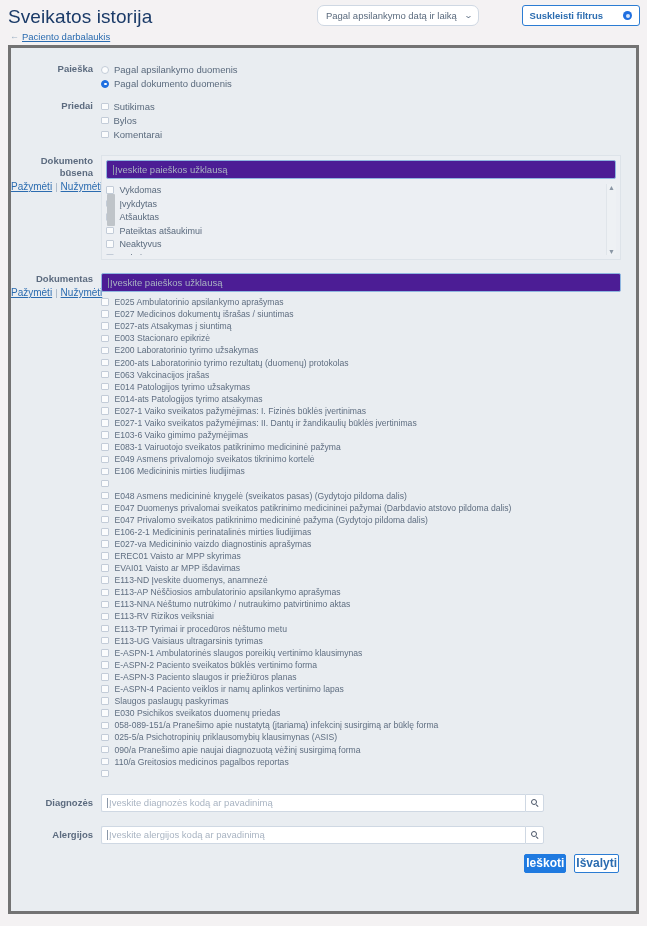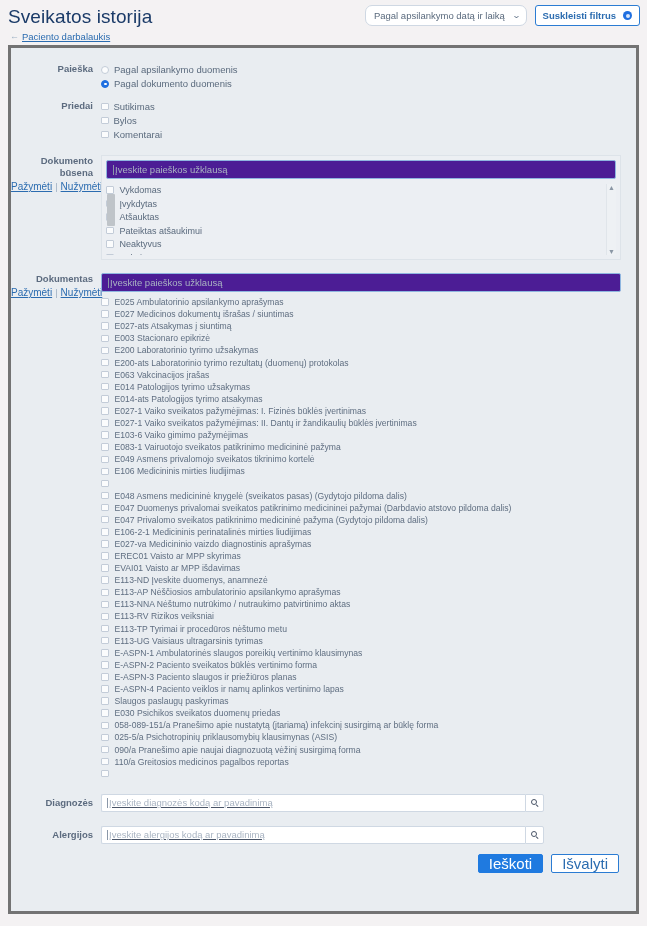--- a/index.html
+++ b/index.html
@@ -23,24 +23,24 @@
   .bc-link{font-size:9.5px;color:#2b6cb0;text-decoration:underline;}
   .header-actions{position:absolute;right:7px;top:5px;display:flex;gap:8px;align-items:flex-start;}
   .select-box{
     display:flex;align-items:center;justify-content:space-between;gap:8px;
     background:#fff;border:1px solid #cfd8e3;border-radius:7px;
     height:21px;padding:0 6px 0 8px;box-sizing:border-box;
     font-size:9.5px;color:#5a6a7d;min-width:134px;
   }
   .chev{font-size:8px;color:#6b7c90;transform:scaleX(1.4);}
   .btn-collapse{
-    display:flex;align-items:center;gap:7px;
+    display:flex;align-items:center;gap:20px;
     background:#fff;border:1px solid #2b7cd3;border-radius:3px;
     height:21px;padding:0 7px;box-sizing:border-box;
-    font-size:9.5px;color:#2b6cb0;font-weight:600;
+    font-size:9.5px;color:#2b6cb0;font-weight:600;margin-left:35px;
   }
   .dot-icon{width:9px;height:9px;border-radius:50%;background:#1f6fe0;display:inline-block;position:relative;}
   .dot-icon:after{content:"";position:absolute;left:2.5px;top:2.5px;width:4px;height:4px;border-radius:50%;background:#d7e6fb;}
 
   
   .panel{
     position:absolute;left:8px;top:45px;width:631px;height:869px;
     background:#e9edf1;border:3px solid #737373;box-sizing:border-box;
   }
   .row{display:flex;align-items:flex-start;padding:0;}
@@ -95,39 +95,39 @@
   .sthumb{position:absolute;left:1px;top:10px;width:8px;height:32px;background:#bfc4c9;border-radius:1px;}
 
   
   .docslist{margin-top:4px;}
   .ditem{display:flex;align-items:center;gap:6px;height:12.1px;}
   .ditem span.t{font-size:8.6px;color:#5f6e81;line-height:12px;white-space:nowrap;}
 
   
   .fieldrow{display:flex;align-items:center;}
   .fieldrow .lbl{padding-top:0;line-height:18px;}
-  .inputgrp{display:flex;align-items:flex-end;text-decoration:underline;}
+  .inputgrp{display:flex;align-items:flex-end;}
   .inputgrp .box{
     width:424px;height:18px;background:#fff;border:1px solid #cfd8e3;
     border-right:none;border-radius:2px 0 0 2px;display:flex;align-items:center;padding:0 5px;box-sizing:border-box;
   }
   .inputgrp .box .ph{font-size:9.5px;color:#a9b4c2;}
   .inputgrp .box .caret{width:1px;height:10px;background:#8a97a8;margin-right:1px;}
   .srchbtn{
     width:19px;height:18px;background:#fff;border:1px solid #cfd8e3;border-radius:0 2px 2px 0;
     display:flex;align-items:center;justify-content:center;box-sizing:border-box;
   }
   .mag{position:relative;width:8px;height:8px;}
   .mag:before{content:"";position:absolute;left:0;top:0;width:6px;height:6px;border:1.2px solid #4a5568;border-radius:50%;box-sizing:border-box;}
   .mag:after{content:"";position:absolute;left:5.4px;top:5.4px;width:3.4px;height:1.2px;background:#4a5568;transform:rotate(45deg);transform-origin:left center;}
 
   .footer-btns{display:flex;justify-content:flex-end;gap:8px;padding:10px 17px 0 0;}
   .btn{
-    height:19px;border-radius:2px;font-size:15px;font-weight:400;
-    display:flex;align-items:center;justify-content:center;box-sizing:border-box;padding:0 10px;
+    height:19px;border-radius:2px;font-size:12px;font-weight:700;
+    display:flex;align-items:center;justify-content:center;box-sizing:border-box;padding:0 1px;
   }
   .btn-primary{background:#1f7ae0;border:1px solid #1f7ae0;color:#fff;}
   .btn-outline{background:#fff;border:1px solid #2b7cd3;color:#2b6cb0;}
 </style>
 </head>
 <body>
 
 <div class="page">
 
   <div class="header">

